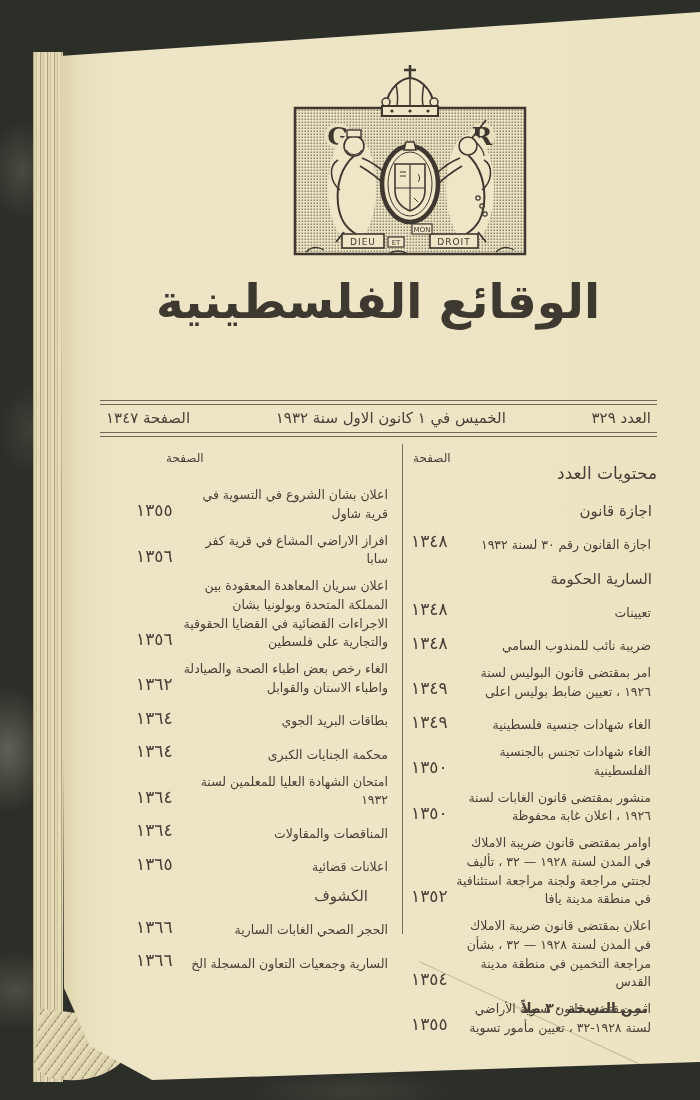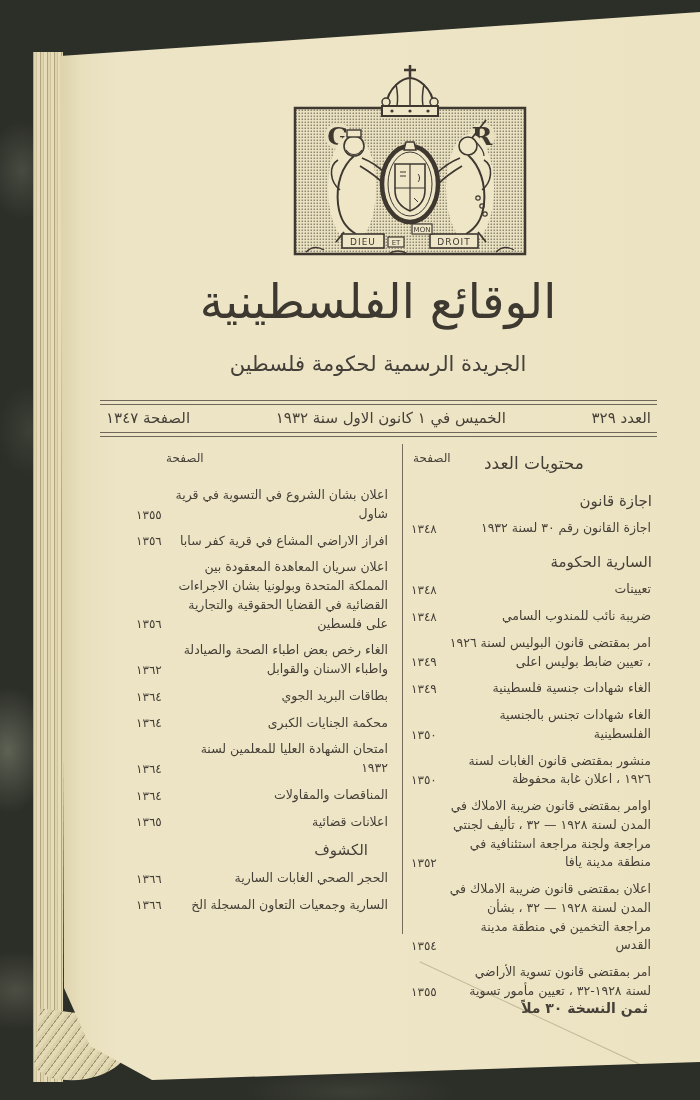--- a/index.html
+++ b/index.html
@@ -30,44 +30,44 @@
     background:linear-gradient(90deg,#dbd0a9 0px,#e8dfbd 26px,#ece4c5 60px,#ede5c6 300px,#ece3c2 644px);
     clip-path:polygon(4px 56px,644px 12px,644px 1062px,96px 1080px,34px 1046px,8px 988px);
   }
   .crease{
     position:absolute;width:250px;height:1px;background:rgba(120,105,75,.35);
     top:1014px;left:352px;transform:rotate(25deg);
   }
   .arms{position:absolute;left:236px;top:64px;width:236px;height:196px;}
   .gz-title{
     position:absolute;left:0;top:274px;width:644px;text-align:center;
-    direction:rtl;font-size:47px;font-weight:normal;color:#3d3830;letter-spacing:1px;
+    direction:rtl;font-size:47px;font-weight:bold;color:#3d3830;letter-spacing:1px;
   }
   .gz-sub{
     position:absolute;left:0;top:352px;width:644px;text-align:center;
     direction:rtl;font-size:21px;color:#45403a;
   }
   .issue-bar{position:absolute;left:44px;top:400px;width:557px;direction:rtl;}
   .dbl{height:3px;border-top:1px solid #6f675a;border-bottom:1px solid #6f675a;}
   .issue-row{display:flex;justify-content:space-between;align-items:center;padding:4px 6px 5px 6px;font-size:15px;}
   .toc{position:absolute;left:44px;top:446px;width:557px;height:505px;direction:rtl;}
   .toc-divider{position:absolute;left:302px;top:-2px;width:1px;height:490px;background:#756c5c;}
   .col{position:absolute;top:0;font-size:12.5px;line-height:1.5;}
   .col-r{right:0;width:246px;}
   .col-l{left:0;width:294px;box-sizing:border-box;padding-left:36px;}
   .page-label{position:absolute;top:3px;font-size:12px;}
   .col-r .page-label{left:2px;}
   .lbl-left{position:absolute;top:3px;left:66px;font-size:12px;direction:rtl;}
-  .toc-title{text-align:center;font-size:17px;margin:5px 0 4px 0;}
+  .toc-title{font-size:17px;margin:15px 0 4px 0;}
   .sec-h{font-size:15px;margin:13px 5px 7px 0;}
   .sec-h.inset{margin-right:26px;margin-top:8px;}
   .flow{margin-top:40px;}
   .entry{display:flex;align-items:flex-end;margin-bottom:8px;padding-right:6px;}
   .entry .t{flex:1;padding-left:8px;}
-  .entry .p{white-space:nowrap;text-align:left;min-width:30px;font-size:12px;}
+  .entry .p{white-space:nowrap;text-align:left;min-width:30px;font-size:17px;}
   .price{position:absolute;top:1000px;right:52px;direction:rtl;font-size:14px;font-weight:bold;}
   svg text{font-family:"DejaVu Serif",serif;}
   svg .motto-txt{font-family:"DejaVu Sans",sans-serif;}
 </style>
 </head>
 <body>
 
 <div class="stack"></div>
 <div class="stack-corner"></div>
 
@@ -145,21 +145,20 @@
       <rect x="96" y="173" width="16" height="10" fill="#efe6c8" stroke="#3e3831" stroke-width="1.2"></rect>
       <rect x="120" y="160" width="20" height="10" fill="#efe6c8" stroke="#3e3831" stroke-width="1.2"></rect>
       <text class="motto-txt" x="71" y="181" font-size="9" letter-spacing="1" text-anchor="middle" fill="#3e3831">DIEU</text>
       <text class="motto-txt" x="104" y="181" font-size="7" text-anchor="middle" fill="#3e3831">ET</text>
       <text class="motto-txt" x="130" y="168" font-size="7" text-anchor="middle" fill="#3e3831">MON</text>
       <text class="motto-txt" x="162" y="181" font-size="9" letter-spacing="1" text-anchor="middle" fill="#3e3831">DROIT</text>
     </g>
   </svg>
 
   <div class="gz-title">الوقائع الفلسطينية</div>
-  <div class="gz-sub">الجريدة الرسمية لحكومة فلسطين</div>
 
   <div class="issue-bar">
     <div class="dbl"></div>
     <div class="issue-row">
       <span>العدد ٣٢٩</span>
       <span>الخميس في ١ كانون الاول سنة ١٩٣٢</span>
       <span>الصفحة ١٣٤٧</span>
     </div>
     <div class="dbl"></div>
   </div>

